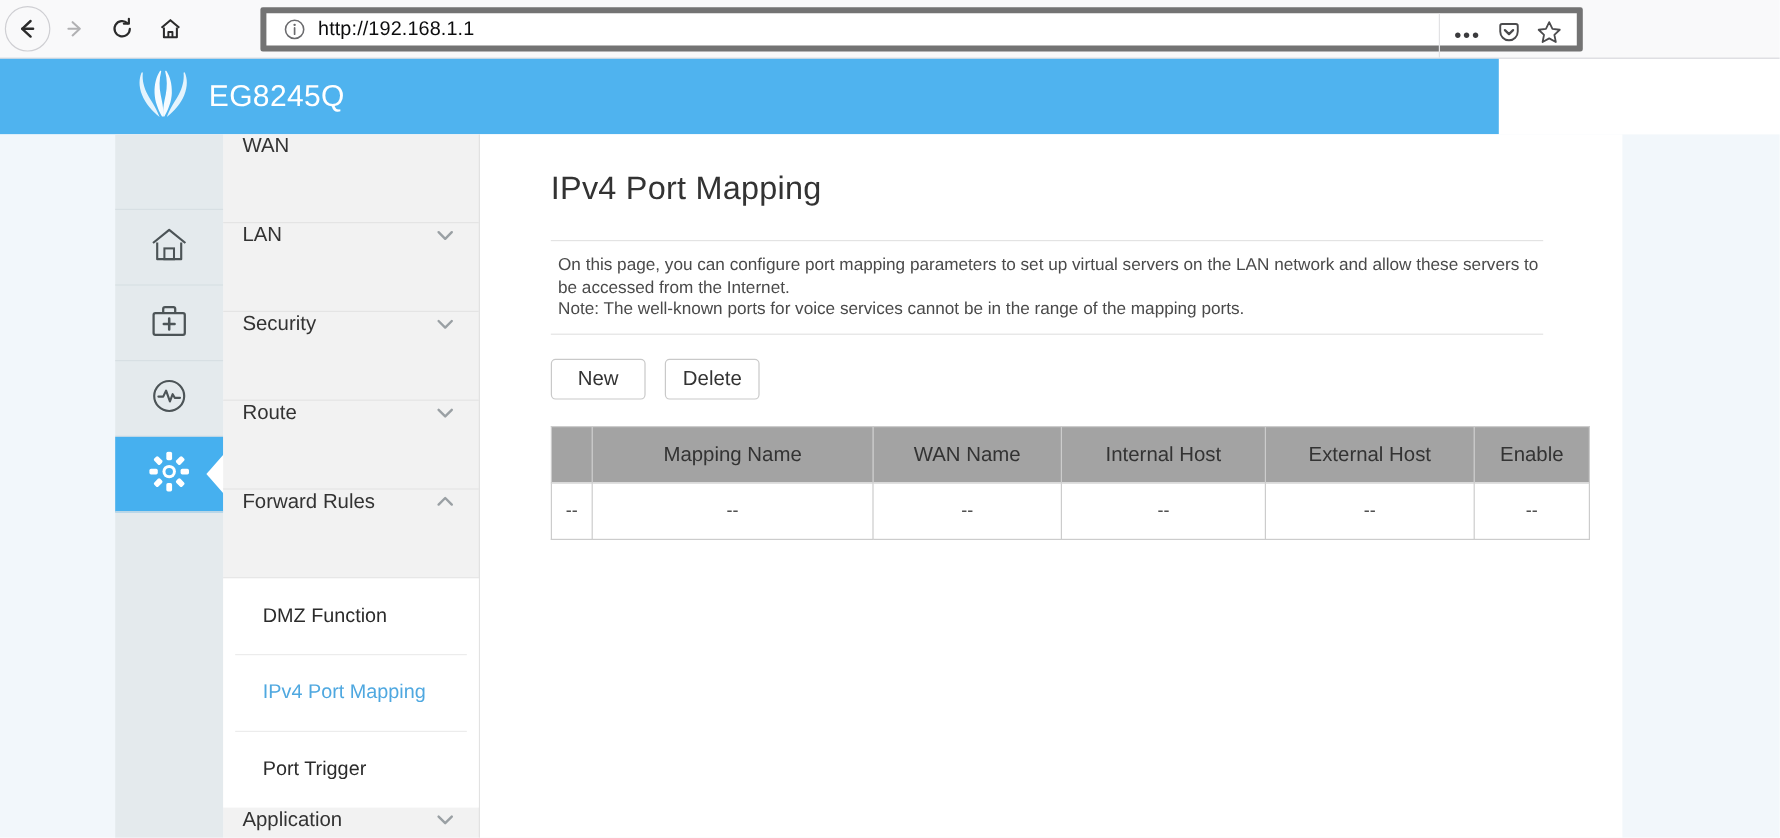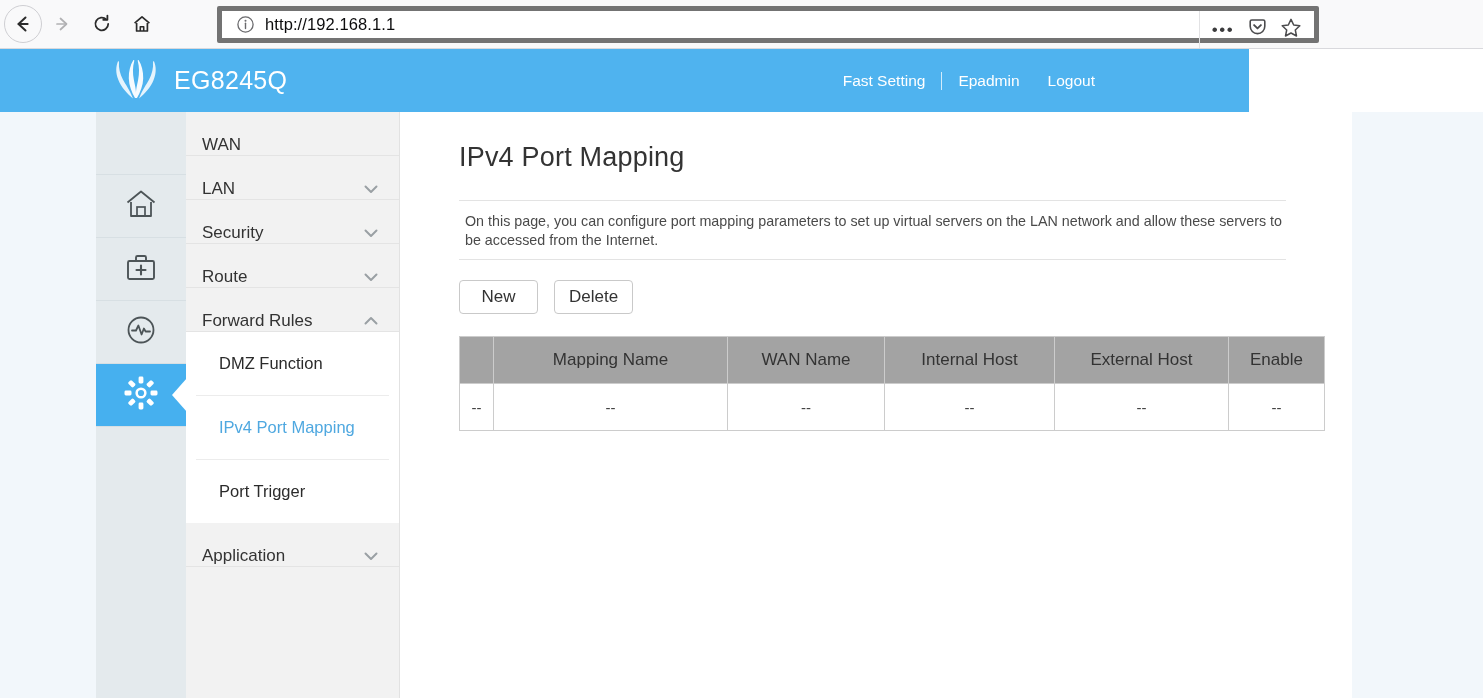--- a/index.html
+++ b/index.html
@@ -113,22 +113,22 @@
   }
 
   
   .menu-col {
     position: absolute; left: 186px; top: 0;
     width: 214px; height: 586px;
     background: #f2f2f2;
     border-right: 1px solid #e2e2e2;
   }
   .menu-item {
-    height: 44px;
-    display: flex; align-items: flex-end;
+    height: 74px;
+    display: flex; align-items: flex-start;
     padding: 0 18px 0 16px;
     border-bottom: 1px solid #e4e4e4;
     font-size: 17px; color: #333333;
     justify-content: space-between;
   }
   .menu-item .label { font-weight: 400; }
   .menu-item .chev { color: #9aa0a4; display: flex; }
   .submenu { background: #ffffff; }
   .sub-item {
     height: 63px;
@@ -275,26 +275,20 @@
       <svg width="52" height="42" viewBox="0 0 52 42">
         <g fill="#ffffff">
           <path d="M25 40c-3.4-6.2-6-12.6-6.2-19.6C18.6 13 20.3 7 23.3 2.2c.4-.6 1.2-.2 1 .5-1.7 6.2-1.7 12.8-.4 19.2 1 5.2 2.6 10.3 2.1 18.1z" opacity=".95"></path>
           <path d="M27 40c3.4-6.2 6-12.6 6.2-19.6C33.4 13 31.7 7 28.7 2.2c-.4-.6-1.2-.2-1 .5 1.7 6.2 1.7 12.8.4 19.2-1 5.2-2.6 10.3-2.1 18.1z" opacity=".95"></path>
           <path d="M23 40.5C16.8 35.4 11.3 29.4 8.4 22.1 5.4 14.8 5.9 8.5 7.9 3.6c.3-.7 1.2-.5 1.1.2-.6 6.3 1.1 12.4 4 18 2.6 4.9 6.3 9.4 10 18.7z" opacity=".85"></path>
           <path d="M29 40.5c6.2-5.1 11.7-11.1 14.6-18.4 3-7.3 2.5-13.6.5-18.5-.3-.7-1.2-.5-1.1.2.6 6.3-1.1 12.4-4 18-2.6 4.9-6.3 9.4-10 18.7z" opacity=".85"></path>
         </g>
       </svg>
     </span>
     <span class="brand-name">EG8245Q</span>
-  </div>
-  <div class="header-nav">
-    <a class="header-link" href="#">Fast Setting</a>
-    <span class="header-sep"></span>
-    <a class="header-link" href="#">Epadmin</a>
-    <a class="header-link" href="#">Logout</a>
   </div>
 </div>
 
 <div class="page">
 
   <div class="icon-rail">
     <div class="rail-item">
       <span></span>
     </div>
     <div class="rail-item">
@@ -404,20 +398,21 @@
           </svg>
       </span>
     </div>
   </div>
 
   <div class="content">
     <h1 class="page-title">IPv4 Port Mapping</h1>
 
     <div class="desc-box">
       <div>On this page, you can configure port mapping parameters to set up virtual servers on the LAN network and allow these servers to be accessed from the Internet.</div>
+      <div>Note: The well-known ports for voice services cannot be in the range of the mapping ports.</div>
     </div>
 
     <div class="btn-row">
       <button class="btn">New</button>
       <button class="btn">Delete</button>
     </div>
 
     <table class="grid">
       <colgroup>
         <col class="col-check">

